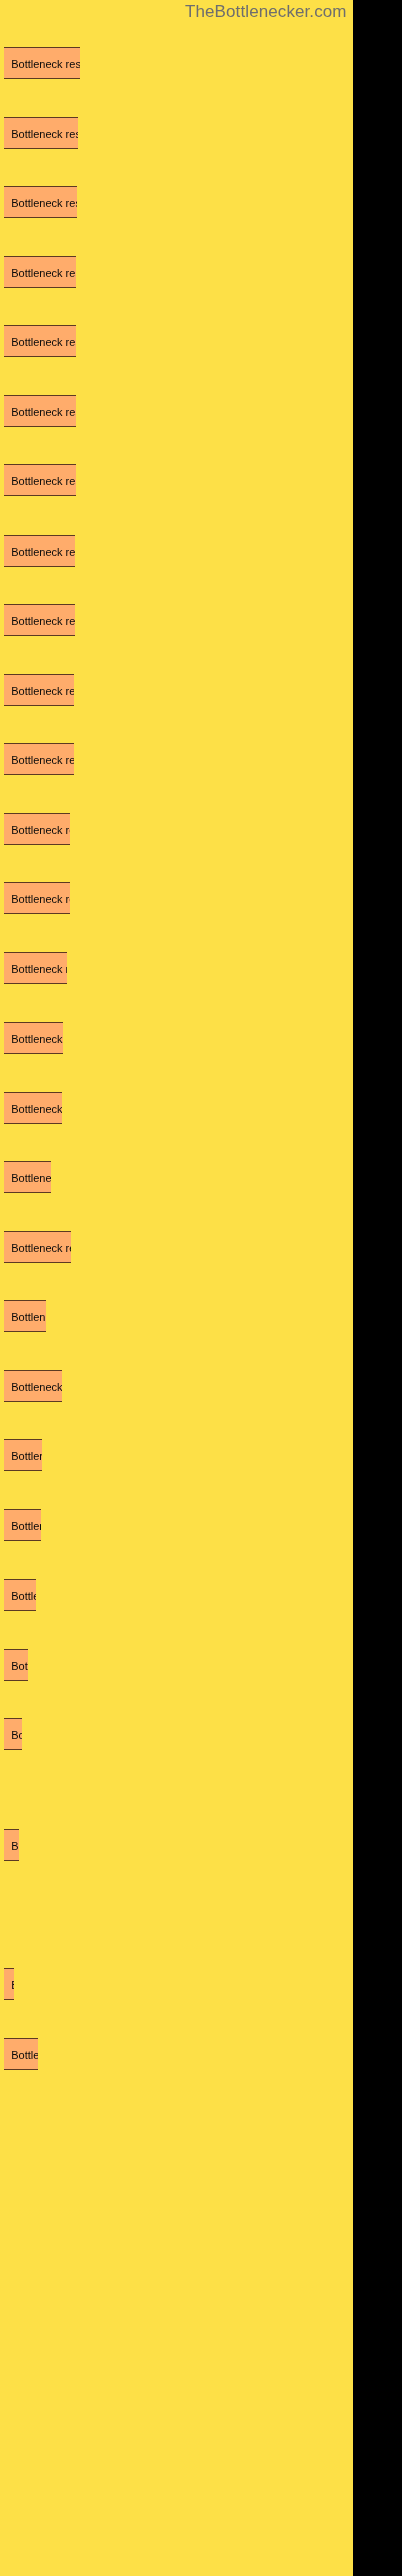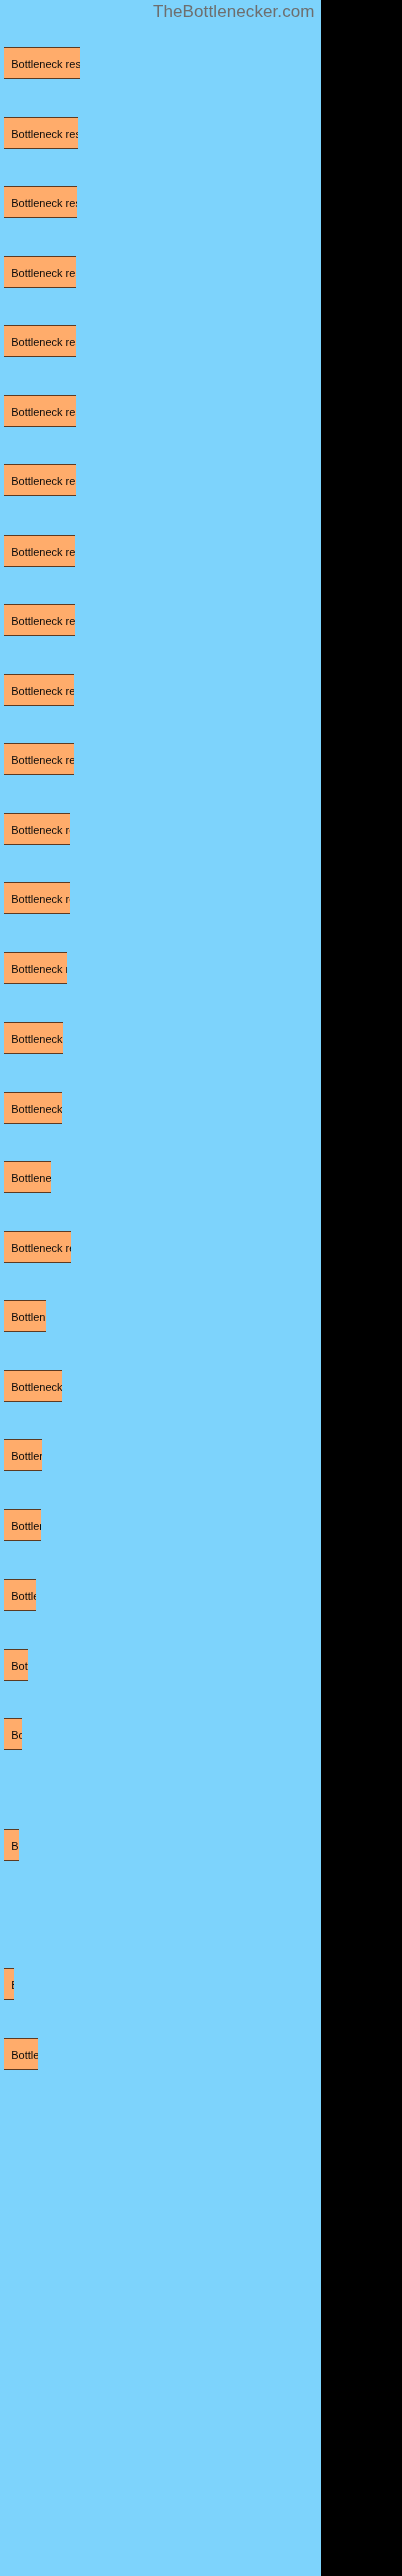--- a/index.html
+++ b/index.html
@@ -12,23 +12,23 @@
     height: 2576px;
     position: relative;
     overflow: hidden;
     font-family: "Liberation Sans", sans-serif;
     -webkit-font-smoothing: antialiased;
   }
   #chart-root {
     position: absolute;
     left: 0;
     top: 0;
-    width: 321px;
+    width: 353px;
     height: 2576px;
-    background: #7dd3fc;
+    background: #fde047;
     text-align: center;
   }
   #watermark {
     position: absolute;
     right: 6.4px;
     top: 1.6px;
     color: #6e6e6e;
     font-size: 17px;
     font-family: "Liberation Sans", sans-serif;
     letter-spacing: 0.1px;

